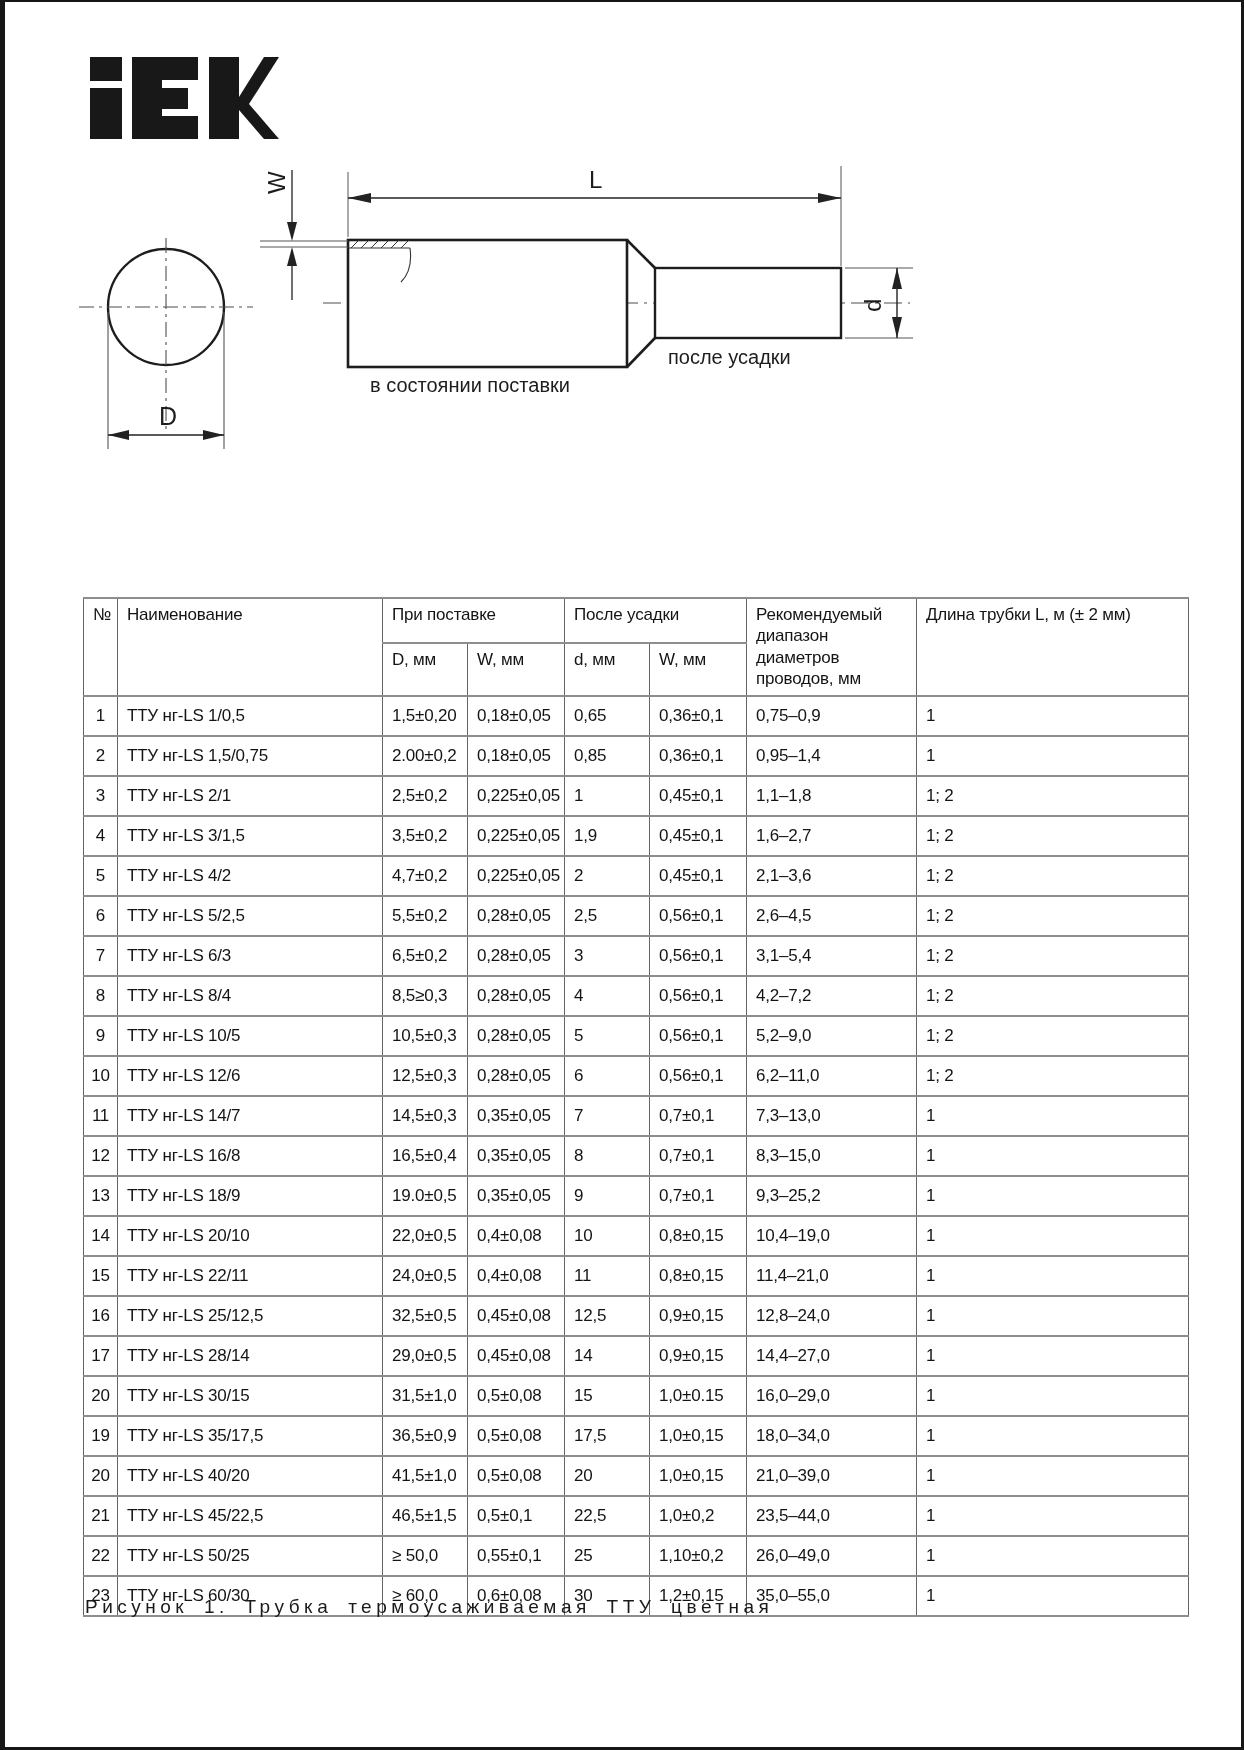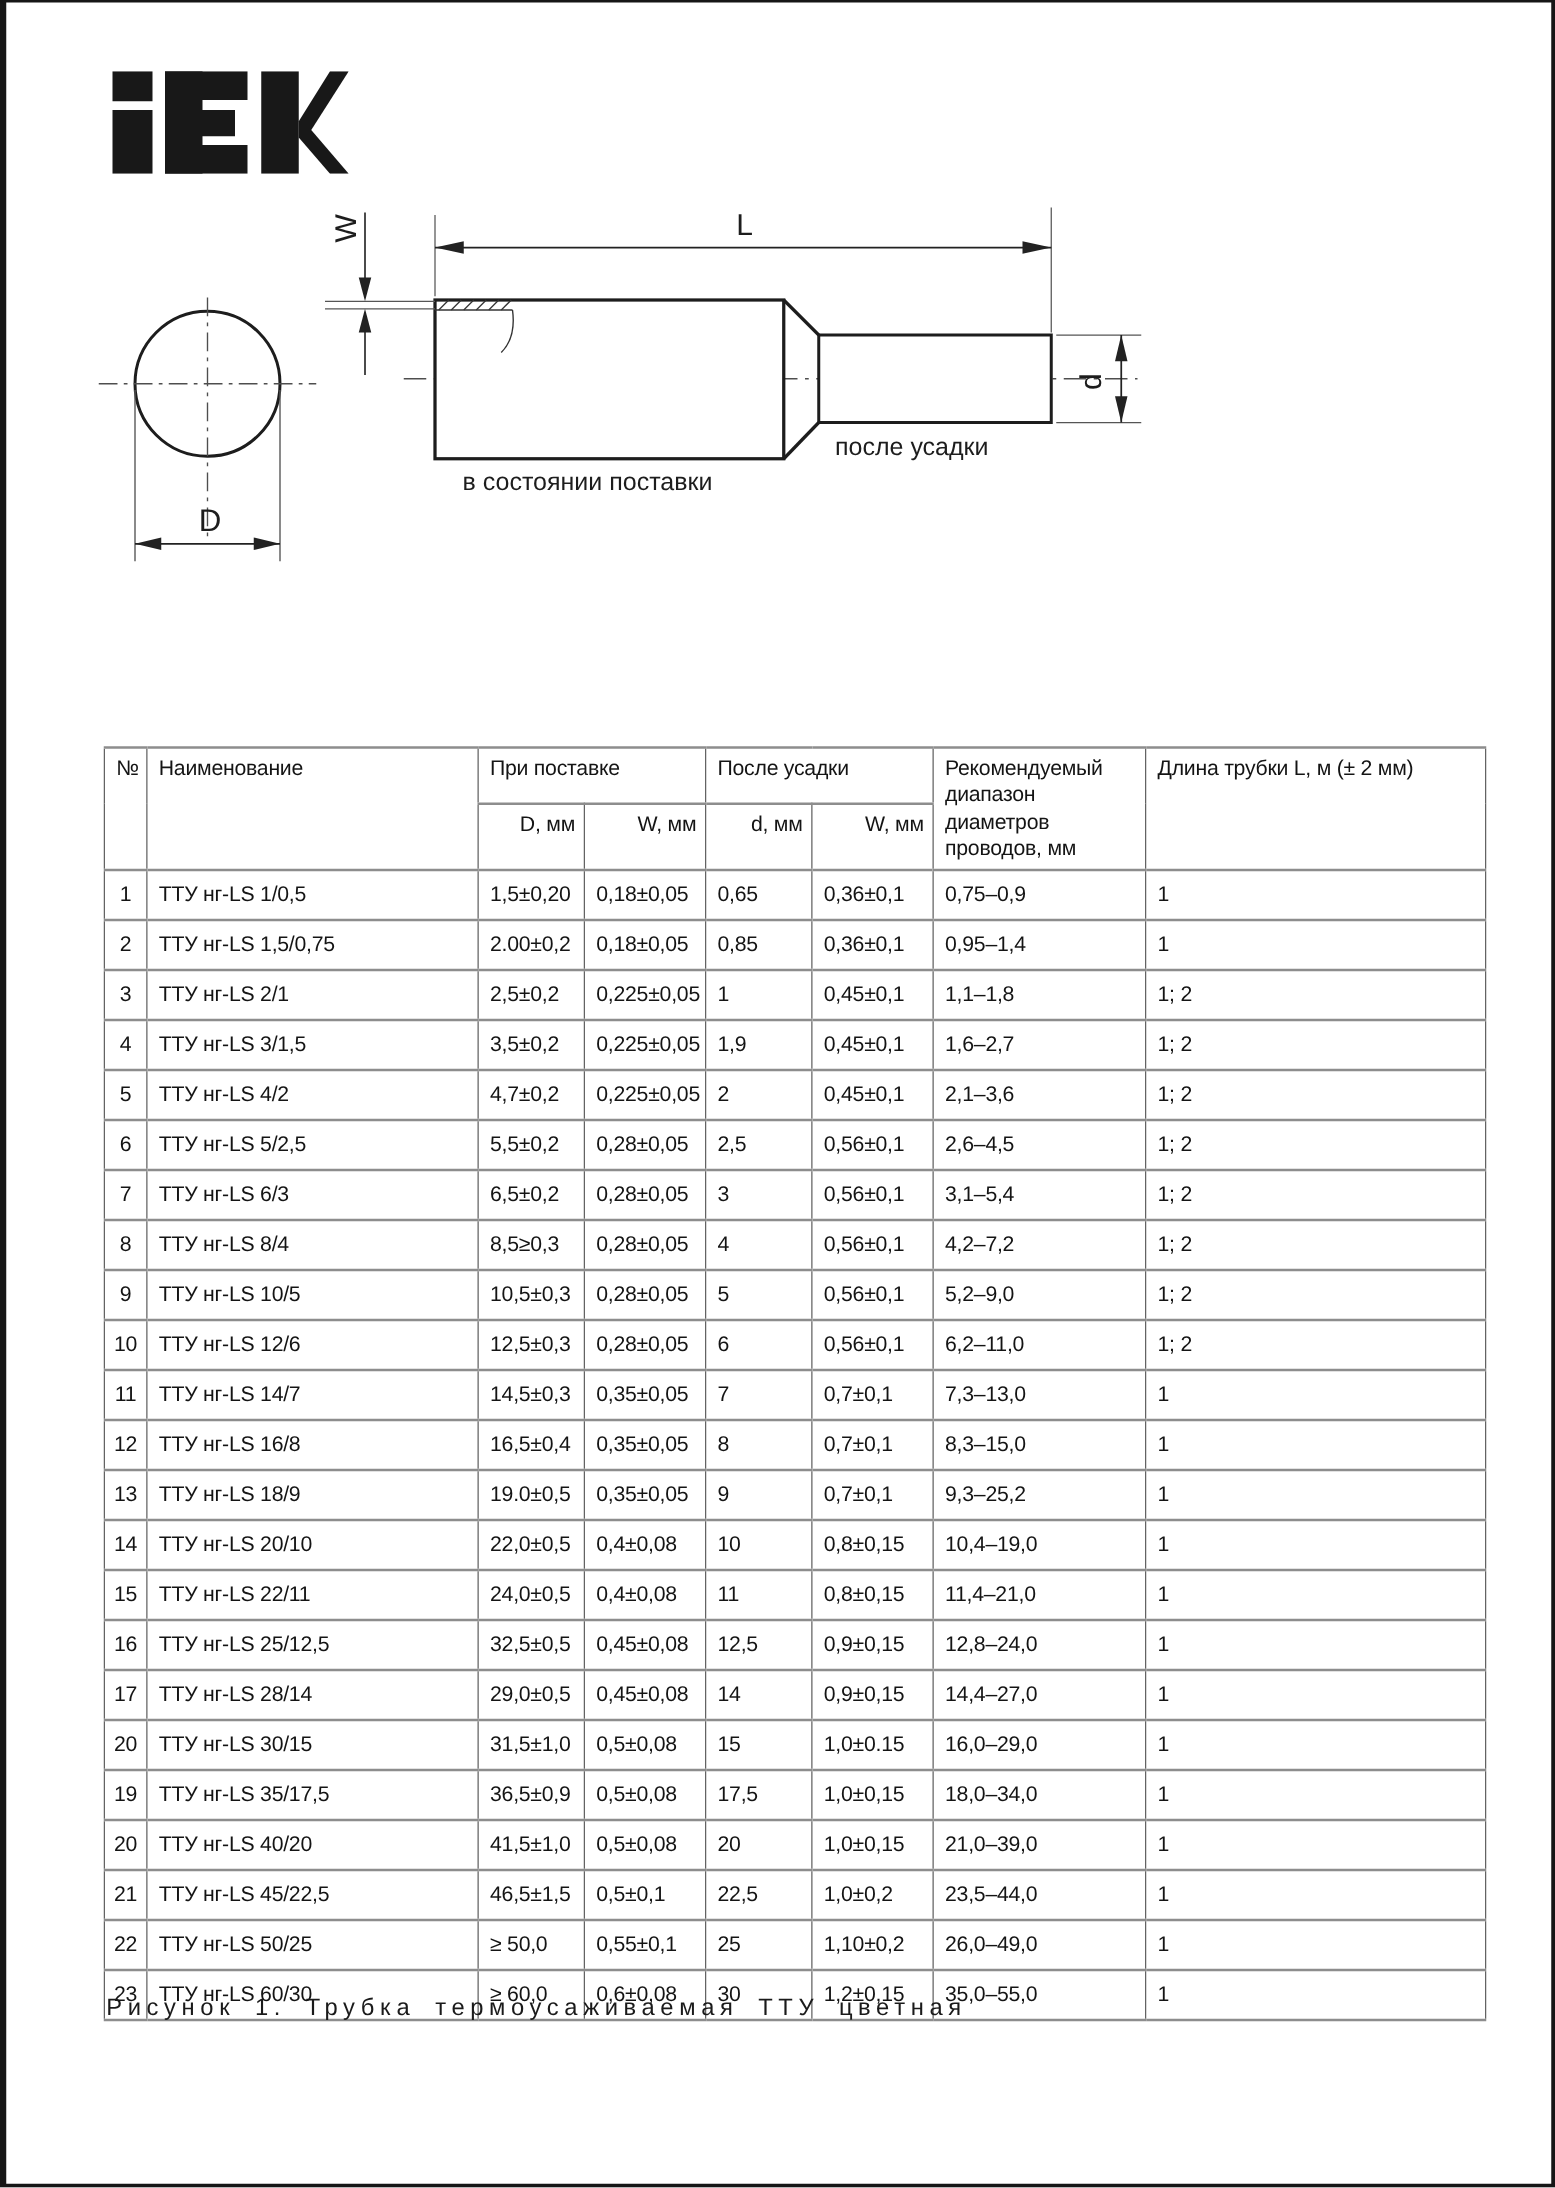--- a/index.html
+++ b/index.html
@@ -44,21 +44,21 @@
   }
   table.spec { border-top:2px solid #4a4a4a; border-bottom:2px solid #7c7c7c; }
   table.spec thead th {
     font-weight:normal;
     text-align:left;
     vertical-align:top;
     padding-top:5px;
     height:36px;
     line-height:1.25;
   }
-  table.spec thead tr.sub th { height:44px;text-align:right; }
+  table.spec thead tr.sub th { height:44px; }
   table.spec tbody td {
     height:34px;
     vertical-align:middle;
     font-weight:normal;
   }
   table.spec tbody td:first-child { text-align:center; padding-left:2px; padding-right:2px; }
 
   
   .caption {
     position:absolute; left:80px; top:1594px;

